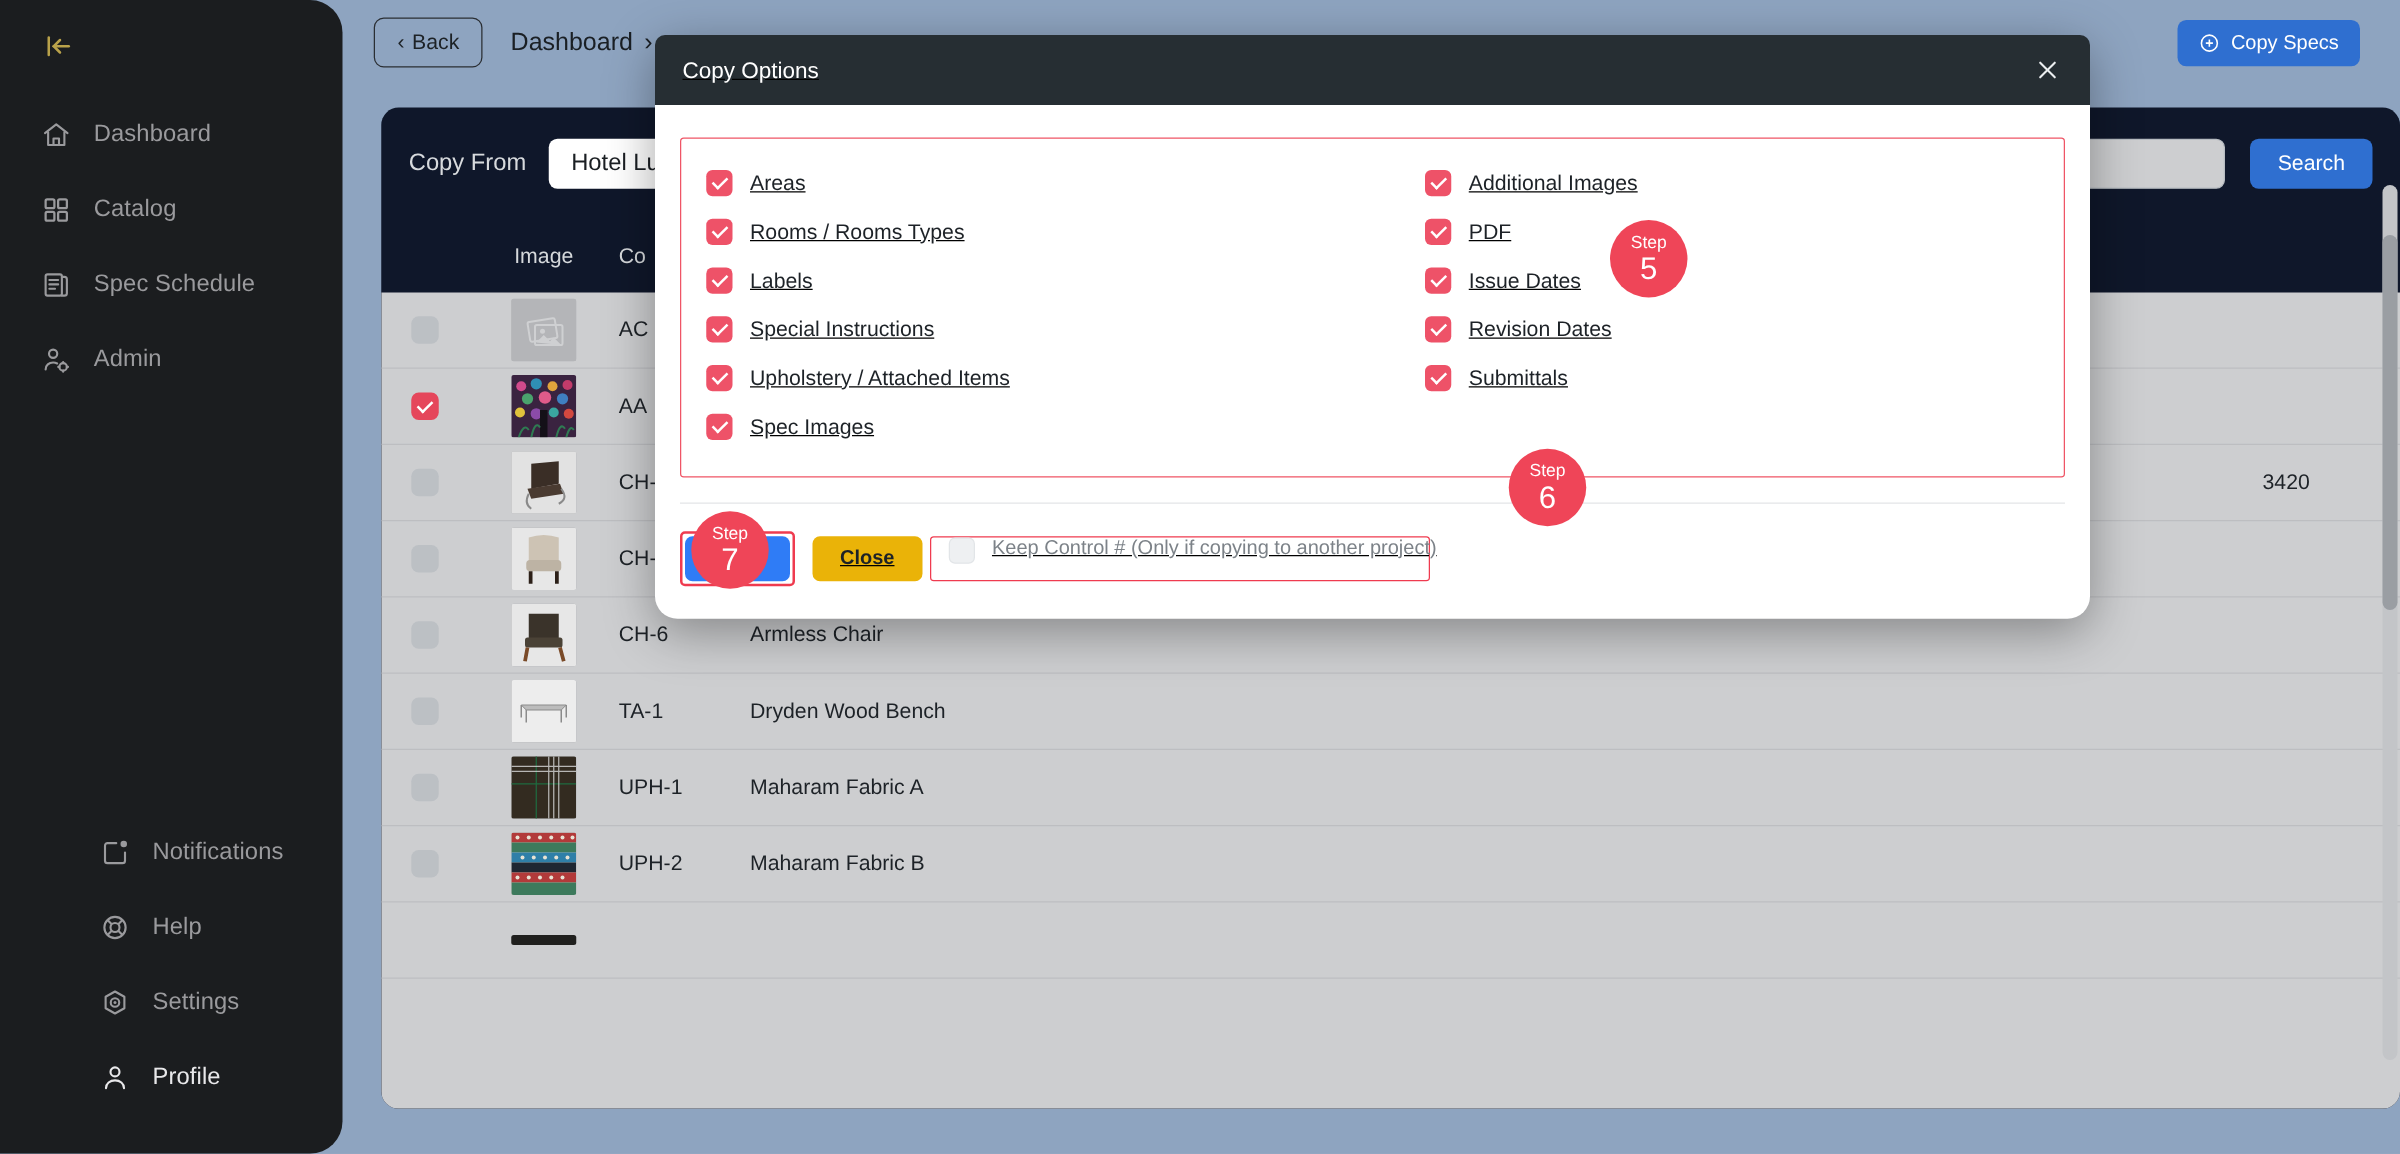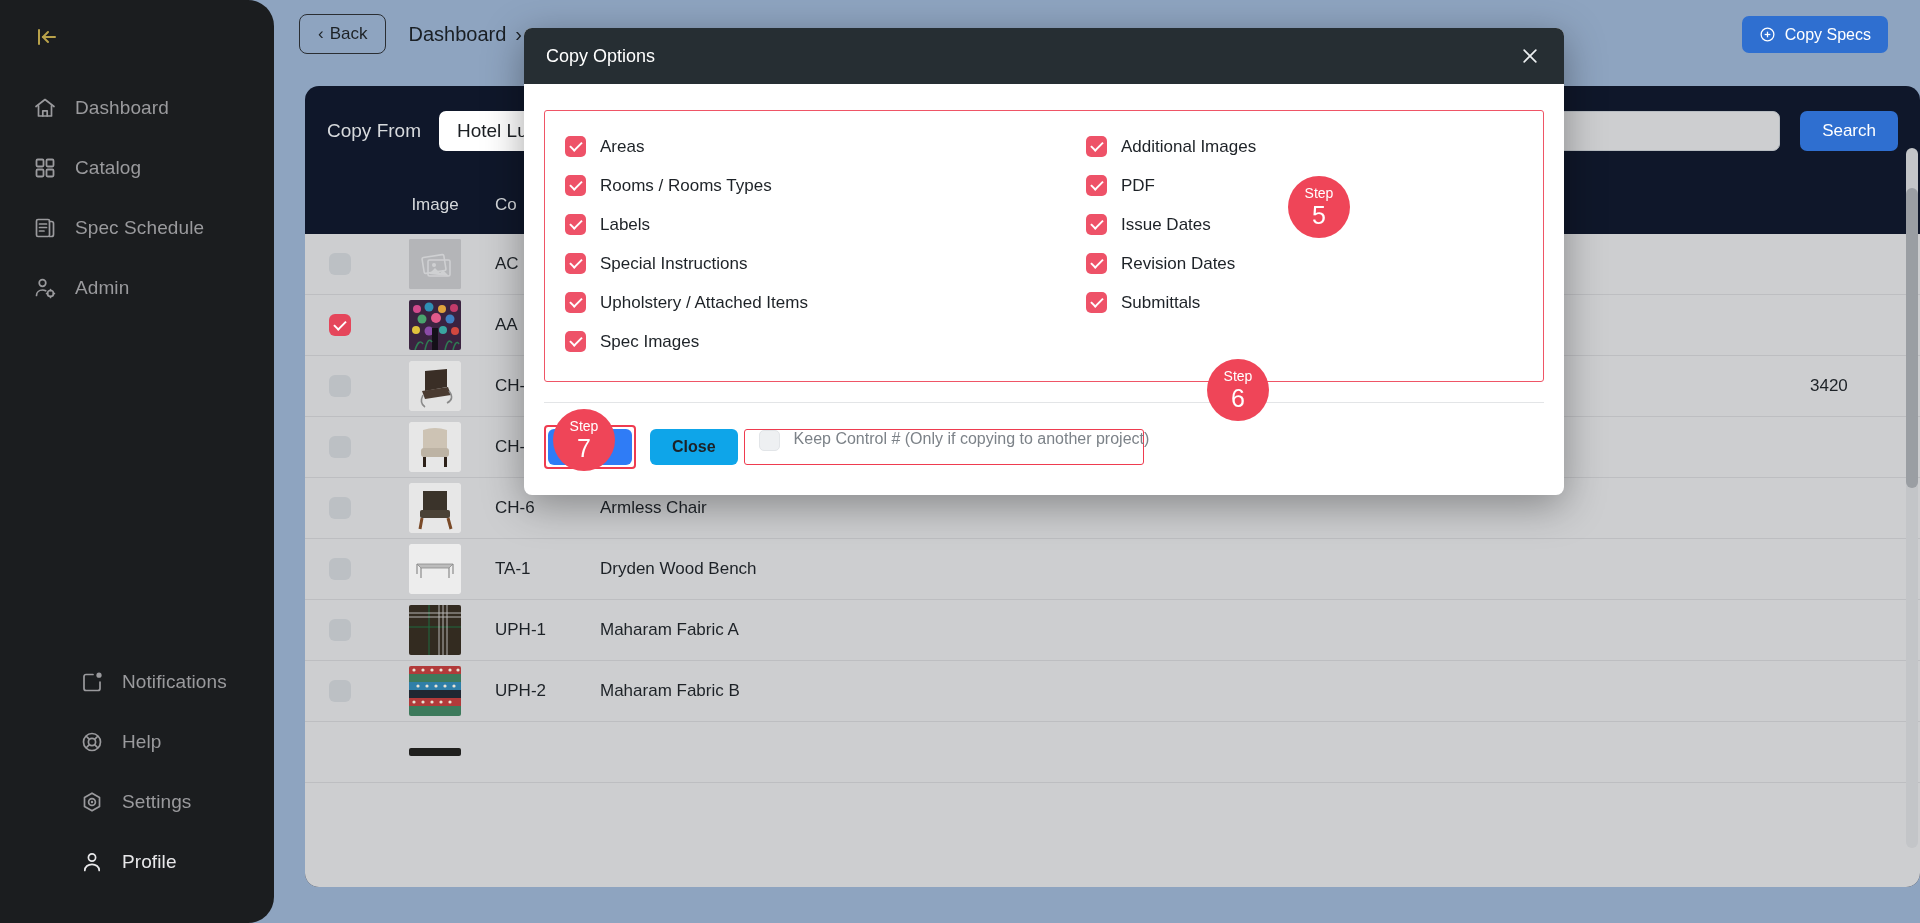--- a/index.html
+++ b/index.html
@@ -145,26 +145,27 @@
     background: #c3c5c8; border-radius: 6px; z-index: 6;
   }
   .vscroll .thumbbar {
     position: absolute; left: 0; top: 40px; width: 12px; height: 300px;
     background: #9a9ea3; border-radius: 6px;
   }
 
   
   .modal {
     position: absolute; left: 524px; top: 28px;
-    width: 1040px;
+    width: 1148px;
     background: #fff;
-    border-radius: 8px;
+    border-radius: 18px;
     box-shadow: 0 10px 40px rgba(0,0,0,.35);
     z-index: 40;
     overflow: visible;
+    text-decoration: underline;
   }
   .modal-header {
     height: 56px; background: #262e33;
     border-top-left-radius: 8px; border-top-right-radius: 8px;
     display: flex; align-items: center; padding: 0 22px;
     position: relative;
   }
   .modal-title { color: #fff; font-size: 18px; }
   .modal-close {
     position: absolute; right: 18px; top: 12px;
@@ -210,21 +211,21 @@
     border: 2px solid #ef3b4f; border-radius: 4px;
     padding: 2px; display: inline-flex;
   }
   .btn-copy {
     background: #2f7cf6; color: #fff;
     border-radius: 6px; height: 36px; padding: 0 22px;
     font-size: 16px; font-weight: bold;
     display: flex; align-items: center; justify-content: center; cursor: pointer;
   }
   .btn-close {
-    background: #0ea5e9; color: #1d2227;
+    background: #eab308; color: #1d2227;
     border-radius: 6px; height: 36px; padding: 0 22px;
     font-size: 16px; font-weight: bold; margin-left: 14px;
     display: flex; align-items: center; justify-content: center; cursor: pointer;
   }
   .keep-box {
     margin-left: 6px;
     border: 1.5px solid #ef3b4f; border-radius: 3px;
     height: 36px; display: flex; 
     gap: 14px; padding: 0 14px; flex: 1; max-width: 400px;
   }

